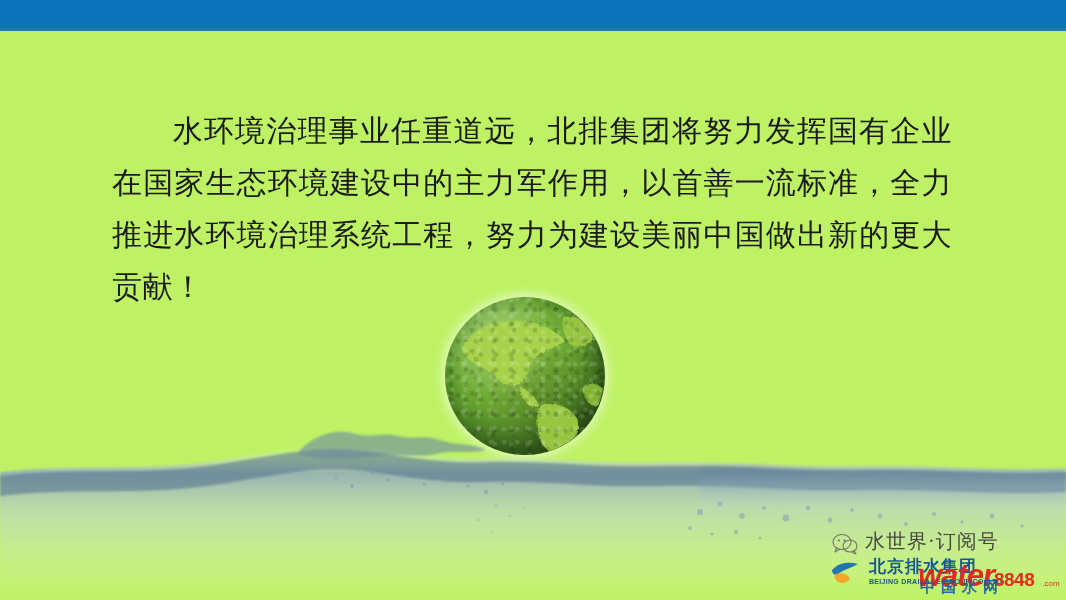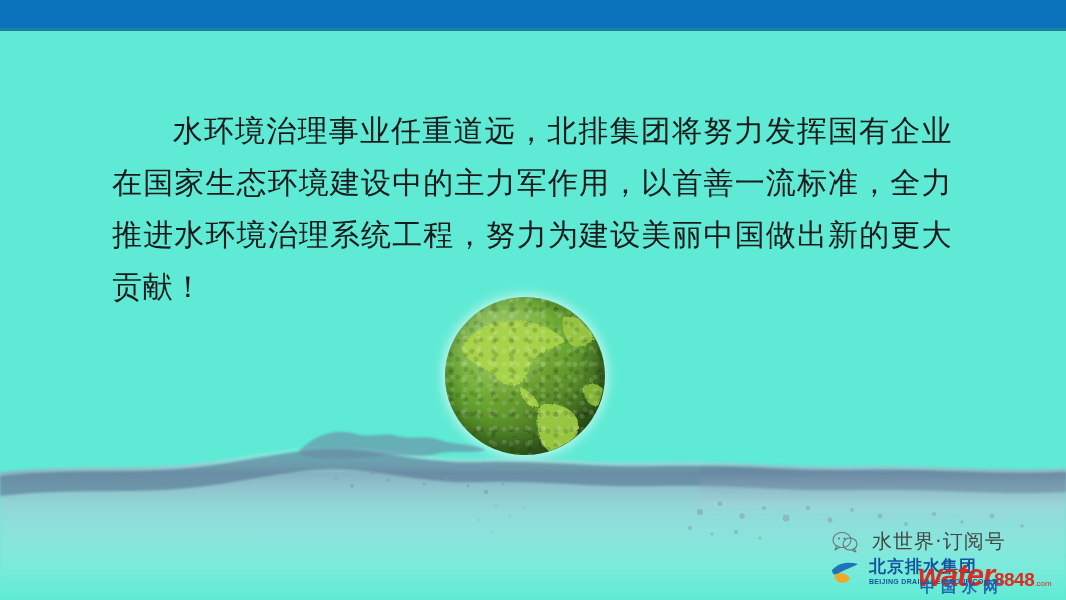--- a/index.html
+++ b/index.html
@@ -9,21 +9,21 @@
   }
   body {
     font-family: "Liberation Serif", "DejaVu Serif", serif;
   }
 
   #slide {
     position: relative;
     width: 1066px;
     height: 600px;
     overflow: hidden;
-    background: #5eead4;
+    background: #bef264;
   }
 
   
   #top-banner {
     position: absolute;
     left: 0; top: 0;
     width: 1066px;
     height: 28px;
     background: #0B72BC;
   }
@@ -103,22 +103,22 @@
     position: absolute;
     left: 0; top: 0; width: 100%; height: 100%;
   }
 
   
   #wm-wechat {
     position: absolute;
     left: 832px;
     top: 528px;
     display: flex;
-    align-items: center;
-    gap: 14px;
+    align-items: flex-end;
+    gap: 7px;
     opacity: .92;
   }
   #wm-wechat .wm-label {
     font-size: 20px;
     color: #3b3b3b;
     font-family: "Liberation Serif", "DejaVu Serif", serif;
     letter-spacing: 1px;
     white-space: nowrap;
   }
 
@@ -168,20 +168,21 @@
   }
   #wm-water8848 .w-num {
     font-size: 19px;
     font-weight: bold;
     color: #E2231A;
     letter-spacing: -.5px;
   }
   #wm-water8848 .w-com {
     font-size: 8px;
     color: #E2231A;
+    margin-left: 8px;
   }
   #wm-zgsw {
     position: absolute;
     left: 920px;
     top: 578px;
     font-size: 15px;
     font-weight: bold;
     color: #1959a8;
     letter-spacing: 6px;
     opacity: .9;

